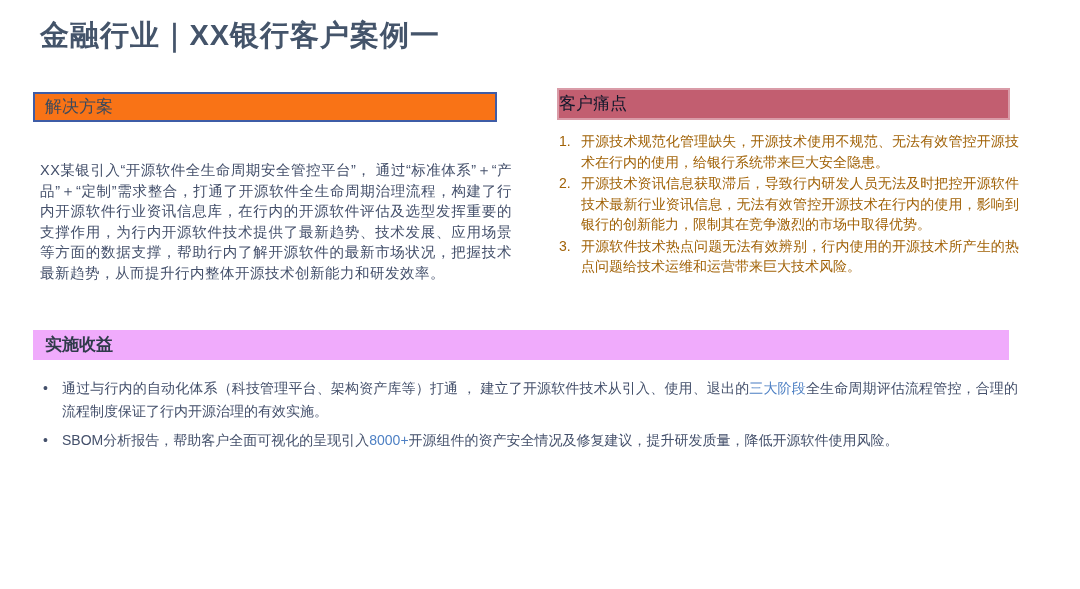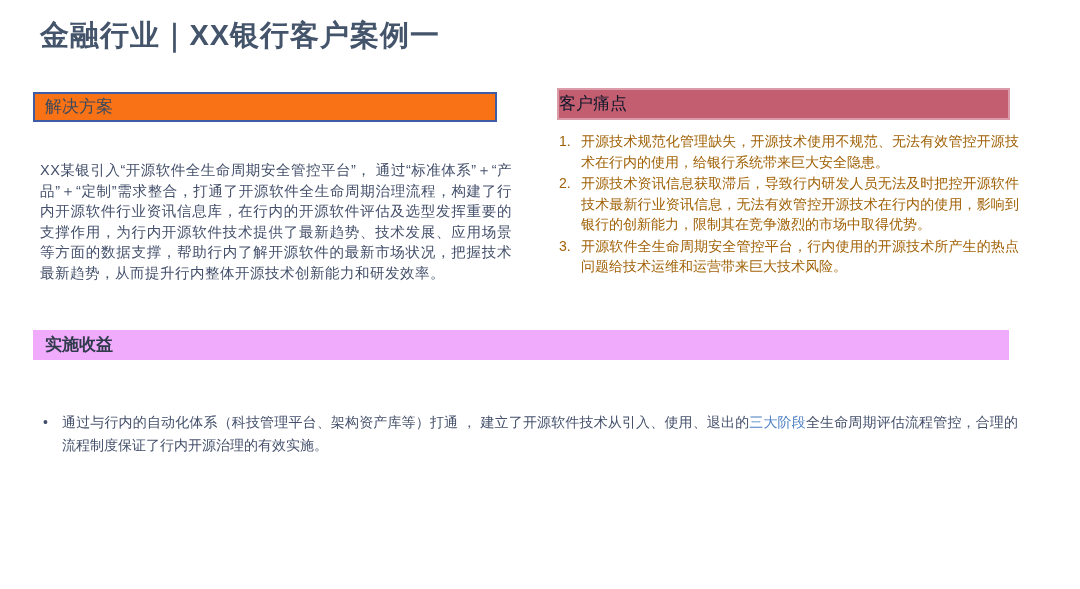--- a/index.html
+++ b/index.html
@@ -113,21 +113,20 @@
     list-style: none;
     font-size: 14px;
     line-height: 23px;
     color: #44506b;
     text-align: justify;
   }
   .benefits-list li {
     position: relative;
     padding-left: 22px;
     margin-bottom: 6px;
-    margin-top: 34px;
   }
   .benefits-list li::before {
     content: "\2022";
     position: absolute;
     left: 3px;
     top: 0;
     font-size: 14px;
   }
   .hl { color: #4e80c4; }
 </style>
@@ -140,22 +139,23 @@
 
   <div class="solution-header">解决方案</div>
 
   <p class="solution-body">XX某银引入“开源软件全生命周期安全管控平台”， 通过“标准体系”＋“产品”＋“定制”需求整合，打通了开源软件全生命周期治理流程，构建了行内开源软件行业资讯信息库，在行内的开源软件评估及选型发挥重要的支撑作用，为行内开源软件技术提供了最新趋势、技术发展、应用场景等方面的数据支撑，帮助行内了解开源软件的最新市场状况，把握技术最新趋势，从而提升行内整体开源技术创新能力和研发效率。</p>
 
   <div class="pain-header">客户痛点</div>
 
   <ol class="pain-list">
       <li>开源技术规范化管理缺失，开源技术使用不规范、无法有效管控开源技术在行内的使用，给银行系统带来巨大安全隐患。</li>
       <li>开源技术资讯信息获取滞后，导致行内研发人员无法及时把控开源软件技术最新行业资讯信息，无法有效管控开源技术在行内的使用，影响到银行的创新能力，限制其在竞争激烈的市场中取得优势。</li>
-      <li>开源软件全生命周期安全管控平台，行内使用的开源技术所产生的热点问题给技术运维和运营带来巨大技术风险。</li>
+      <li>开源软件技术热点问题无法有效辨别，行内使用的开源技术所产生的热点问题给技术运维和运营带来巨大技术风险。</li>
     </ol>
 
   <div class="benefits-header">实施收益</div>
 
   <ul class="benefits-list">
       <li><span>通过与行内的自动化体系（科技管理平台、架构资产库等）打通 ， 建立了开源软件技术从引入、使用、退出的</span><span class="hl">三大阶段</span><span>全生命周期评估流程管控，合理的流程制度保证了行内开源治理的有效实施。</span></li>
+      <li><span>SBOM分析报告，帮助客户全面可视化的呈现引入</span><span class="hl">8000+</span><span>开源组件的资产安全情况及修复建议，提升研发质量，降低开源软件使用风险。</span></li>
     </ul>
 
 </div>
 
 </body></html>

